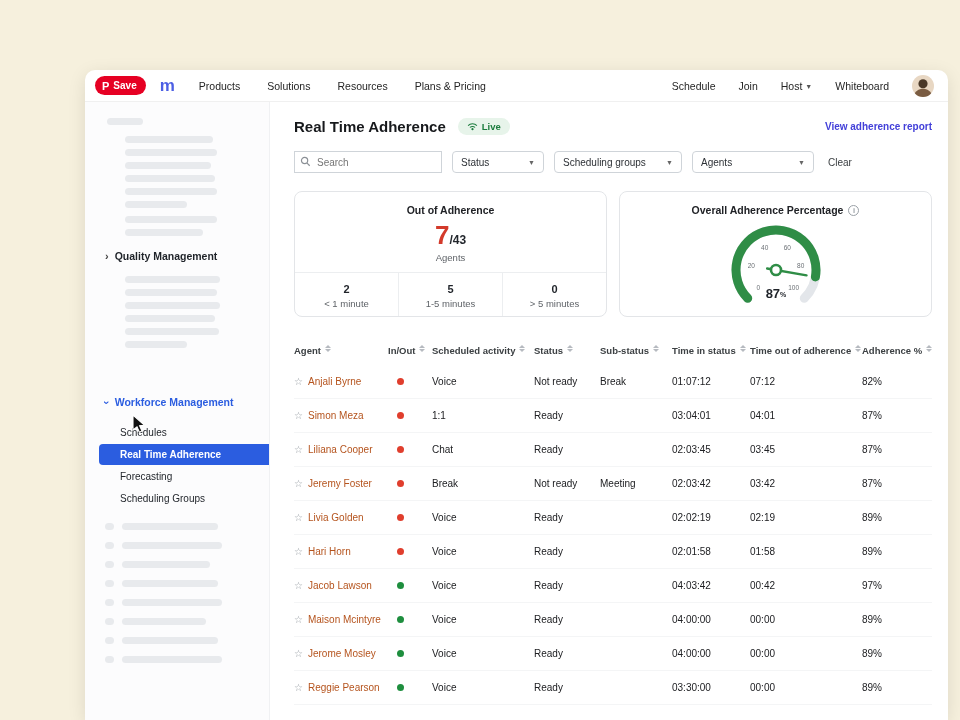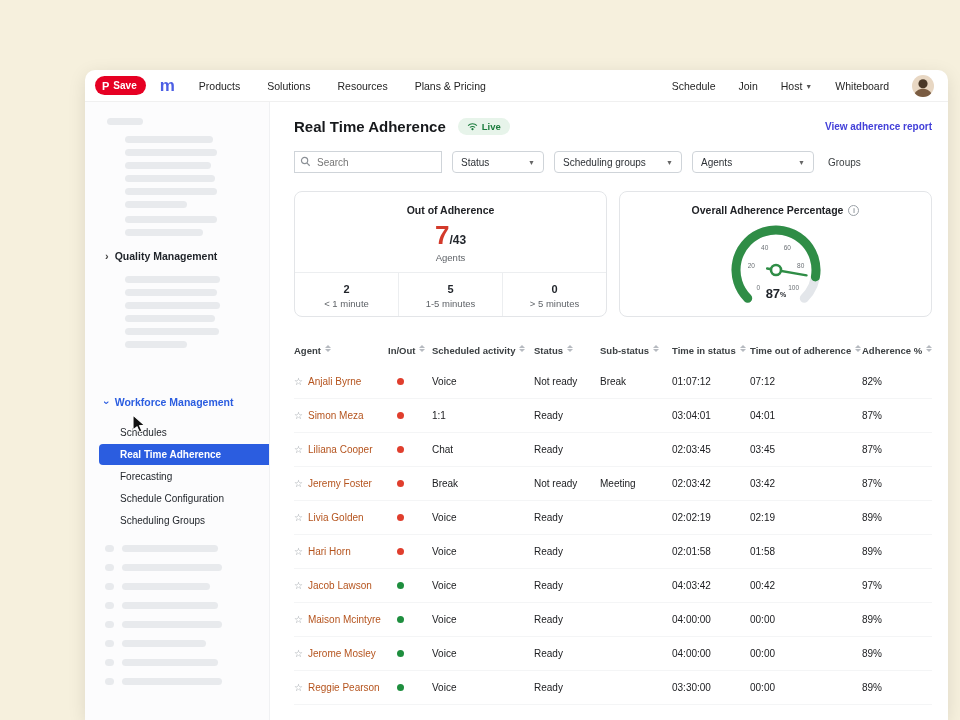--- a/index.html
+++ b/index.html
@@ -164,21 +164,20 @@
       <div class="sk" style="width:62px"></div>
 
       <div class="side-parent wm" style="margin-top:42px">
         <span class="chev down">›</span>
         <span>Workforce Management</span>
       </div>
 
       <div class="sub-item">Schedules</div>
       <div class="sub-item selected">Real Time Adherence</div>
       <div class="sub-item">Forecasting</div>
-      <div class="sub-item">Schedule Configuration</div>
       <div class="sub-item">Scheduling Groups</div>
 
       <div style="margin-top:14px">
         <div class="sk-row">
             <span class="bullet"></span>
             <span class="bar" style="width:96px"></span>
           </div>
         <div class="sk-row">
             <span class="bullet"></span>
             <span class="bar" style="width:100px"></span>
@@ -239,21 +238,21 @@
           <span class="dd-caret">▼</span>
         </span>
         <span class="dropdown dd-groups">
           <span>Scheduling groups</span>
           <span class="dd-caret">▼</span>
         </span>
         <span class="dropdown dd-agents">
           <span>Agents</span>
           <span class="dd-caret">▼</span>
         </span>
-        <span class="clear-btn">Groups</span>
+        <span class="clear-btn">Clear</span>
       </div>
 
 
       <div class="cards">
 
         <div class="card">
           <div class="card-title">Out of Adherence</div>
           <div class="big-num-row">
             <span class="big-num">7</span><span class="big-denom">/43</span>
           </div>

